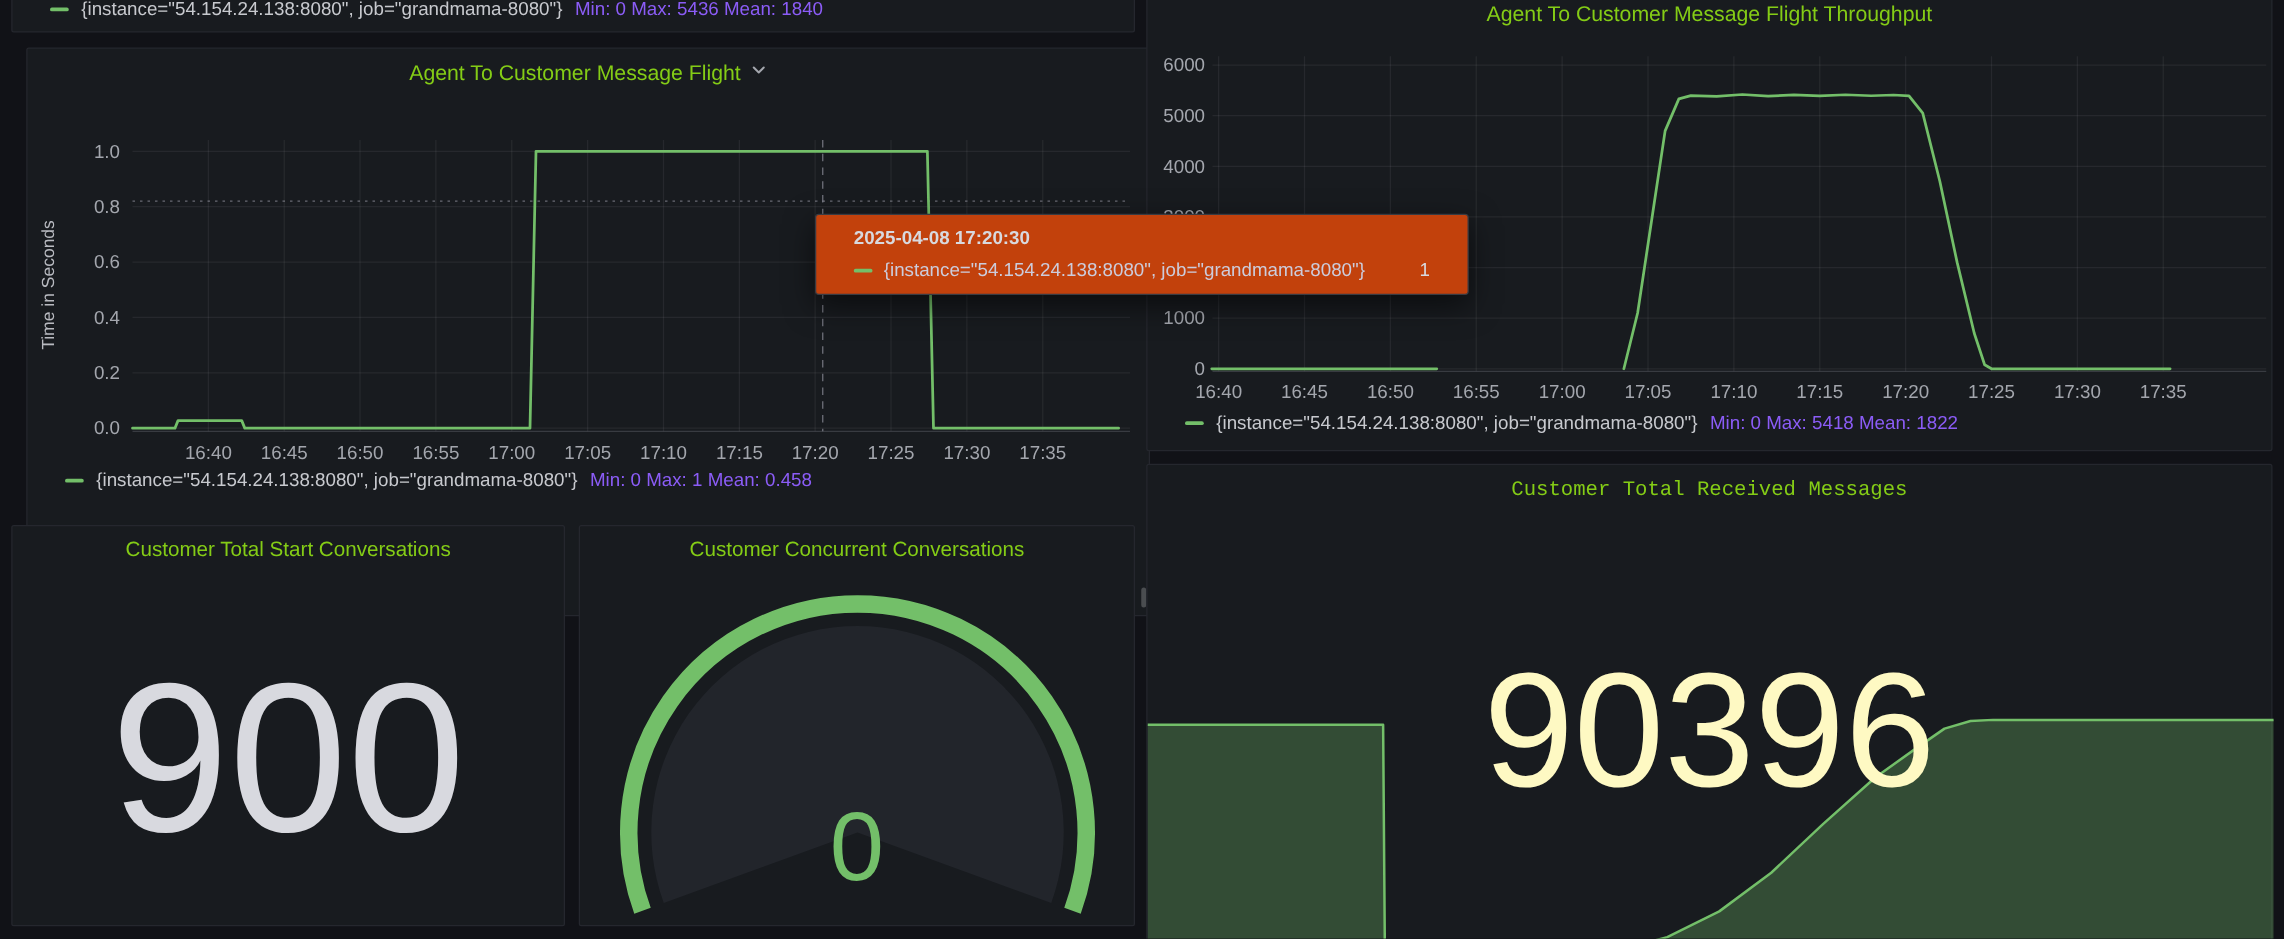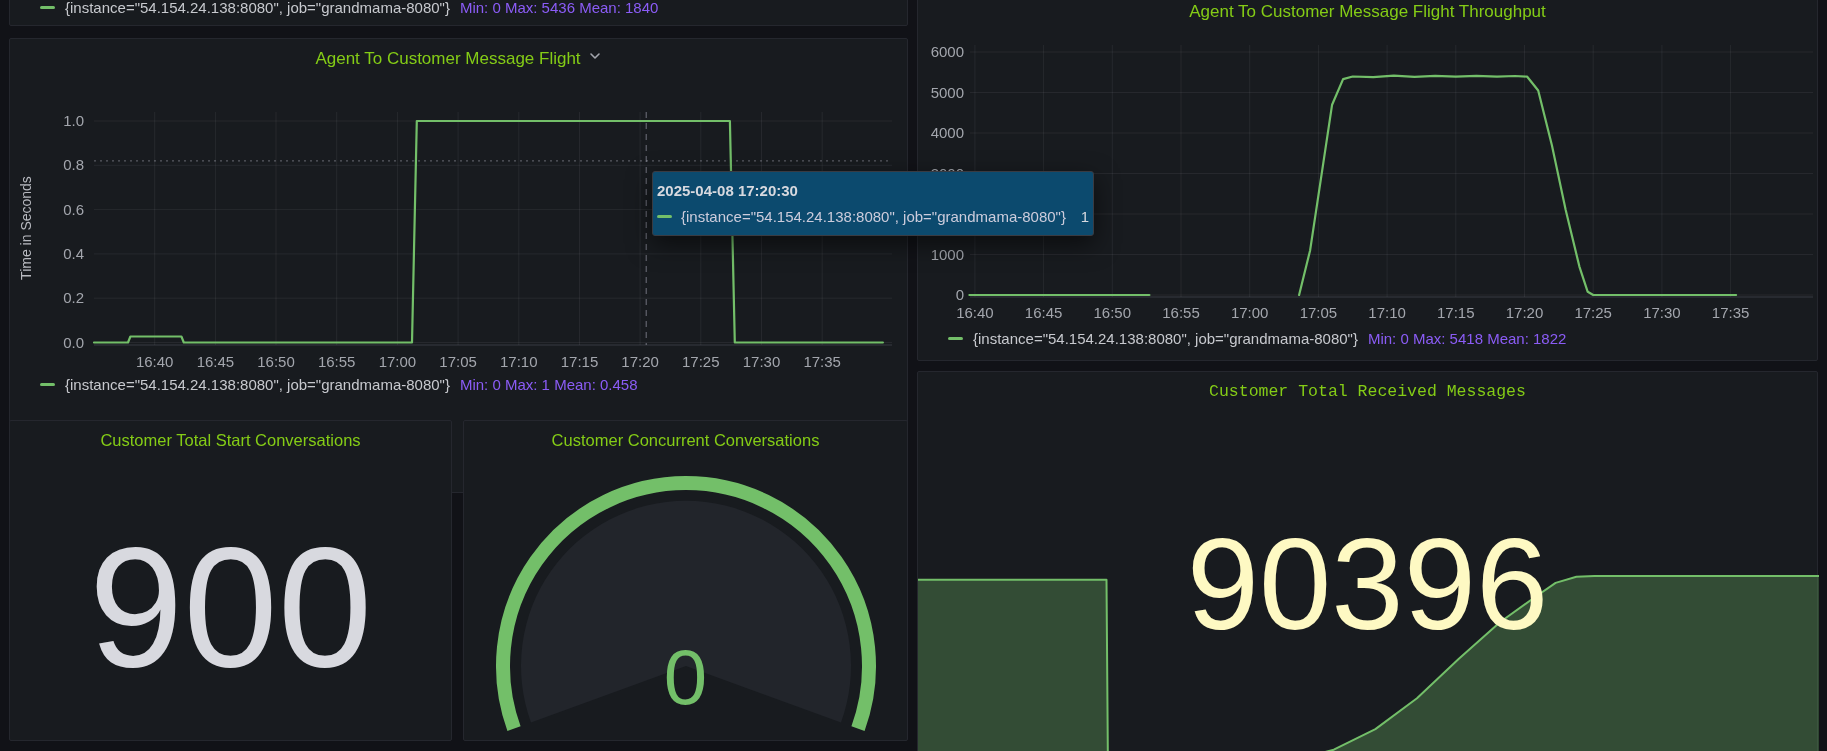--- a/index.html
+++ b/index.html
@@ -9,41 +9,41 @@
   .panel-title{position:absolute;left:0;right:0;height:22px;display:flex;justify-content:center;align-items:flex-start;gap:7px;
                color:#84cc16;font-size:17px;font-weight:500;white-space:nowrap;cursor:pointer;}
   svg.chart{position:absolute;left:0;top:0;display:block;}
   svg text{font-family:"Liberation Sans",sans-serif;font-size:15px;}
   .legend-row{position:absolute;display:flex;align-items:center;gap:10px;font-size:15px;color:#c7c9ce;white-space:nowrap;}
   .legend-marker{width:15px;height:3px;border-radius:2px;background:#73bf69;flex:0 0 auto;}
   .legend-stats{color:#8b5cf6;}
   .y-axis-label{position:absolute;left:-94px;top:181px;width:220px;text-align:center;transform:rotate(-90deg);
                 font-size:14px;color:#b8bac0;}
   .stat-value{position:absolute;left:0;right:0;text-align:center;font-weight:500;line-height:1;z-index:5;}
-  .tooltip{position:absolute;left:652px;top:171px;width:442px;background:#0c4a6e;border:1px solid #393b42;border-radius:3px;
-           box-shadow:0 8px 24px rgba(0,0,0,0.55);padding:10px 4px;z-index:30;color:#d8d9df;box-sizing:border-box;}
+  .tooltip{position:absolute;left:652px;top:171px;width:523px;background:#c2410c;border:1px solid #393b42;border-radius:3px;
+           box-shadow:0 8px 24px rgba(0,0,0,0.55);padding:10px 30px;z-index:30;color:#d8d9df;box-sizing:border-box;}
   .tooltip-title{font-size:15px;font-weight:700;margin-bottom:9px;}
   .tooltip-row{display:flex;align-items:center;gap:9px;font-size:15px;color:#ccccdc;}
   .tooltip-value{margin-left:auto;color:#d8d9df;font-weight:500;}
   .scroll-thumb{position:absolute;right:2px;bottom:6px;width:4px;height:16px;border-radius:2px;background:rgba(255,255,255,0.22);}
 </style>
 </head>
 <body>
 
 <div id="page">
 
   <div class="panel" style="left:9px;top:-60px;width:899px;height:86px;">
     <div class="legend-row" style="left:30px;top:58px;">
       <span class="legend-marker"></span>
       <span>{instance="54.154.24.138:8080", job="grandmama-8080"}</span>
       <span class="legend-stats">Min: 0 Max: 5436 Mean: 1840</span>
     </div>
   </div>
 
-  <div class="panel" style="left:9px;top:38px;width:899px;height:455px;">
+  <div class="panel" style="left:21px;top:38px;width:899px;height:455px;">
     <div class="panel-title" style="top:10px;">
       <span>Agent To Customer Message Flight</span>
       <svg width="14" height="14" viewBox="0 0 14 14">
         <path d="M3 5 l4 4 4 -4" fill="none" stroke="#a3a6ad" stroke-width="1.6" stroke-linecap="round" stroke-linejoin="round"></path>
       </svg>
     </div>
     <div class="y-axis-label">Time in Seconds</div>
     <svg id="flight-svg" class="chart" width="899" height="367">
         <line x1="144.7" y1="73" x2="144.7" y2="306" stroke="rgba(204,204,220,0.08)"></line>
         <text x="144.7" y="328" text-anchor="middle" fill="#a3a6ad">16:40</text>

